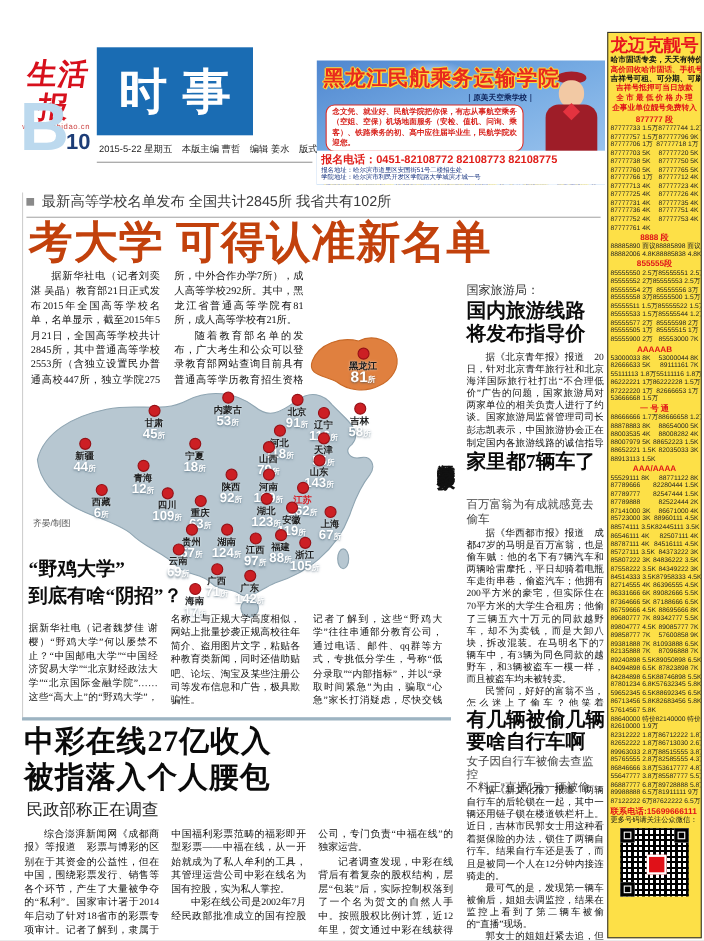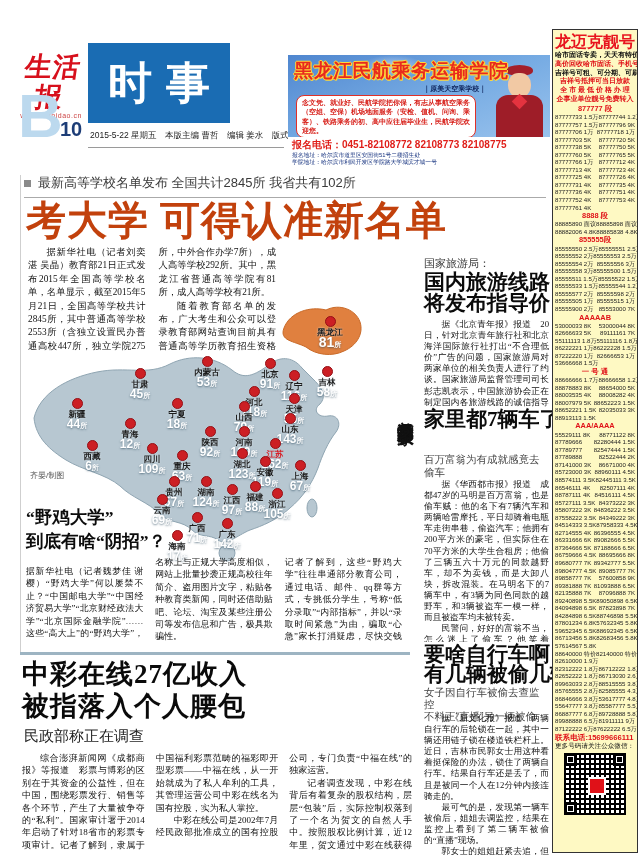--- a/index.html
+++ b/index.html
@@ -87,33 +87,33 @@
 
   
   #lot-title{left:22px;top:658px;font-family:"Liberation Serif",serif;font-weight:900;
      font-size:27px;line-height:32px;letter-spacing:1px;color:#0a0a0a;}
   #lot-dek{left:24px;top:727px;font-size:15px;color:#222;}
   #lot-body{left:22px;top:752px;width:390px;height:101px;column-count:3;column-gap:11px;overflow:hidden;
      font-family:"Liberation Serif",serif;font-size:9px;line-height:12.4px;text-align:justify;}
 
   
   .rc-kicker{left:424px;top:256px;font-size:11px;color:#333;}
-  .rc-title{font-family:"Liberation Serif",serif;font-weight:900;font-size:21px;line-height:21px;color:#0b0b0b;}
+  .rc-title{font-family:"Liberation Serif",serif;font-weight:900;font-size:18px;line-height:21px;color:#0b0b0b;}
   #travel-title{left:424px;top:272px;}
   #travel-body{left:424px;top:319px;width:125px;height:88px;}
   .bodytext{font-family:"Liberation Serif",serif;font-size:8.7px;line-height:11.1px;text-align:justify;overflow:hidden;}
   #cars-title{left:424px;top:408px;line-height:22px;}
   #cars-dek{left:424px;top:453px;width:125px;font-size:10.5px;line-height:12.5px;color:#444;}
   #cars-body{left:424px;top:479px;width:125px;height:163px;}
   #bikes-title{left:424px;top:644px;line-height:20px;}
   #bikes-dek{left:424px;top:686px;width:125px;font-size:10.5px;line-height:12px;color:#444;}
   #bikes-body{left:424px;top:713px;width:125px;height:142px;}
 
   
-  #phone{left:552px;top:29px;width:86px;height:824px;border:1px solid #333;background:#fef9c3;
+  #phone{left:552px;top:29px;width:86px;height:824px;border:1px solid #333;background:#fde047;
      box-sizing:border-box;padding:2px 2px;overflow:hidden;}
   .ph-title{color:#e8141e;font-weight:900;font-size:16px;text-align:center;line-height:19px;white-space:nowrap;}
   .ph-promo{font-size:7px;font-weight:bold;line-height:8.8px;text-align:center;white-space:nowrap;}
   .ph-promo.red{color:#e01118;} .ph-promo.black{color:#111;}
   .ph-sec{color:#e01118;font-weight:bold;font-size:7.4px;text-align:center;line-height:9.2px;}
   .ph-row{display:flex;justify-content:space-between;font-size:6.1px;line-height:7.55px;color:#222;
      white-space:nowrap;}
   .ph-contact{color:#e01118;font-weight:900;font-size:7.6px;line-height:9.5px;white-space:nowrap;}
   .ph-note{font-size:6.6px;line-height:8.5px;color:#111;white-space:nowrap;}
   .qr{position:relative;width:62px;height:62px;margin:2px auto 0;background:
@@ -374,22 +374,22 @@
   <div class="abs rc-title" id="cars-title">
     <div>家里都7辆车了</div>
   </div>
   <div class="abs" id="cars-dek">百万富翁为有成就感竟去偷车</div>
   <div class="abs bodytext" id="cars-body">
       <p>据《华西都市报》报道　成都47岁的马明是百万富翁，也是偷车贼：他的名下有7辆汽车和两辆哈雷摩托，平日却骑着电瓶车走街串巷，偷盗汽车；他拥有200平方米的豪宅，但实际住在70平方米的大学生合租房；他偷了三辆五六十万元的同款越野车，却不为卖钱，而是大卸八块，拆改混装。在马明名下的7辆车中，有3辆为同色同款的越野车，和3辆被盗车一模一样，而且被盗车均未被转卖。</p>
       <p>民警问，好好的富翁不当，怎么迷上了偷车？他笑着说：“生活失去了色彩，我用自己的方式才能找到久违的成功感。”</p>
     </div>
 
   <div class="abs rc-title" id="bikes-title">
+    <div>有几辆被偷几辆</div>
     <div>要啥自行车啊</div>
-    <div>有几辆被偷几辆</div>
   </div>
   <div class="abs" id="bikes-dek">
     <div>女子因自行车被偷去查监控</div>
     <div>不料正“直播”另一辆被偷</div>
   </div>
   <div class="abs bodytext" id="bikes-body">
       <p>据《新文化报》报道　两辆自行车的后轮锁在一起，其中一辆还用链子锁在楼道铁栏杆上。近日，吉林市民郭女士用这种看着挺保险的办法，锁住了两辆自行车。结果自行车还是丢了，而且是被同一个人在12分钟内接连骑走的。</p>
       <p>最可气的是，发现第一辆车被偷后，姐姐去调监控，结果在监控上看到了第二辆车被偷的“直播”现场。</p>
       <p>郭女士的姐姐赶紧去追，但男子早已没了踪影。回楼道查看，两辆自行车果然都不见了。</p>
     </div>

